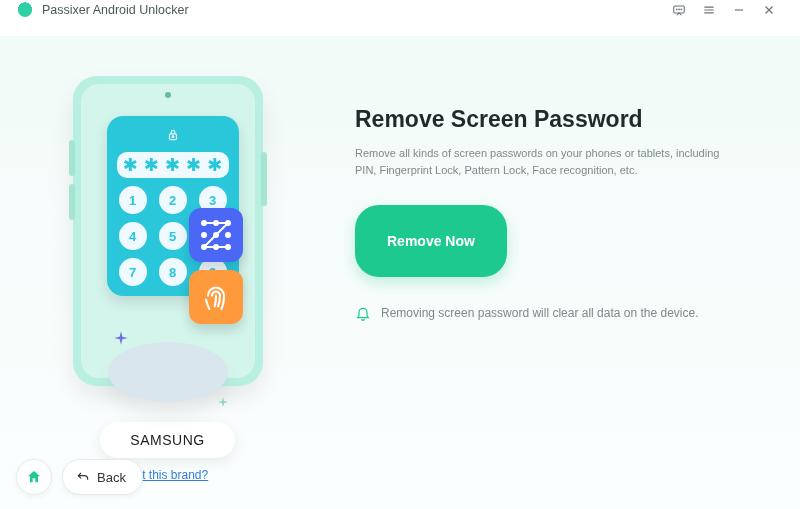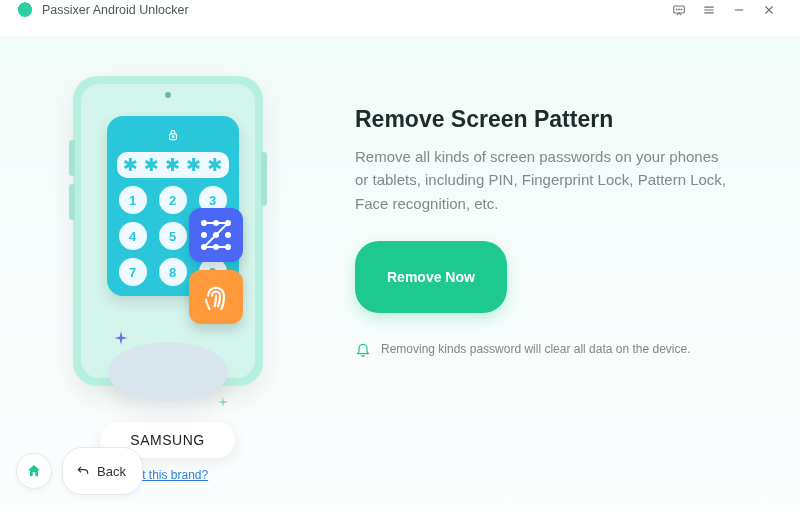--- a/index.html
+++ b/index.html
@@ -156,21 +156,21 @@
     flex: 1;
     padding: 70px 40px 0 20px;
   }
   .right h1 {
     font-size: 23px;
     font-weight: 700;
     color: #1f2a2a;
     margin-bottom: 12px;
   }
   .right .desc {
-    font-size: 15px;
+    font-size: 11px;
     color: #808a8a;
     line-height: 1.55;
     max-width: 380px;
     margin-bottom: 26px;
   }
   .cta {
     display: inline-block;
     background: #1ec98f;
     color: #fff;
     font-size: 14px;
@@ -202,21 +202,21 @@
     width: 36px; height: 36px;
     background: #fff;
     border-radius: 50%;
     border: 1px solid #e4ecea;
     display:flex; align-items:center; justify-content:center;
     cursor: pointer;
     box-shadow: 0 2px 6px rgba(0,0,0,0.05);
   }
   .home-btn svg { width:16px; height:16px; color:#1ec98f; }
   .back-btn {
-    height: 48px;
+    height: 36px;
     background:#fff;
     border:1px solid #e4ecea;
     border-radius: 20px;
     padding: 0 16px 0 12px;
     display:flex; align-items:center; gap:6px;
     font-size: 13px;
     color:#333;
     cursor:pointer;
     box-shadow: 0 2px 6px rgba(0,0,0,0.05);
   }
@@ -331,31 +331,31 @@
             <path d="M12 2l2 8 8 2-8 2-2 8-2-8-8-2 8-2z"></path>
           </svg>
       </div>
     </div>
 
     <div class="brand-pill">SAMSUNG</div>
     <a class="not-brand">Not this brand?</a>
   </div>
 
   <div class="right">
-    <h1>Remove Screen Pattern</h1>
+    <h1>Remove Screen Password</h1>
     <p class="desc">Remove all kinds of screen passwords on your phones or tablets, including PIN, Fingerprint Lock, Pattern Lock, Face recognition, etc.</p>
     <button class="cta">Remove Now</button>
     <div class="warning">
       <span class="bell">
         <svg viewBox="0 0 24 24" fill="none" stroke="currentColor" stroke-width="1.8">
             <path d="M18 16v-5a6 6 0 10-12 0v5l-2 3h16z"></path>
             <path d="M10 21a2 2 0 004 0"></path>
           </svg>
       </span>
-      <span>Removing kinds password will clear all data on the device.</span>
+      <span>Removing screen password will clear all data on the device.</span>
     </div>
   </div>
 
   <div class="footer">
     <div class="home-btn">
       <svg viewBox="0 0 24 24" fill="currentColor">
           <path d="M12 3l9 8h-3v9h-4v-6H10v6H6v-9H3z"></path>
         </svg>
     </div>
     <div class="back-btn">

